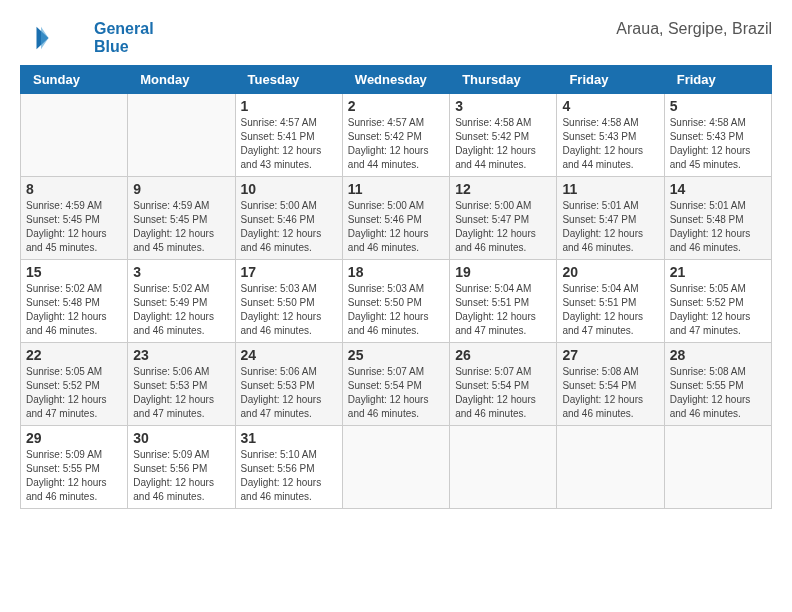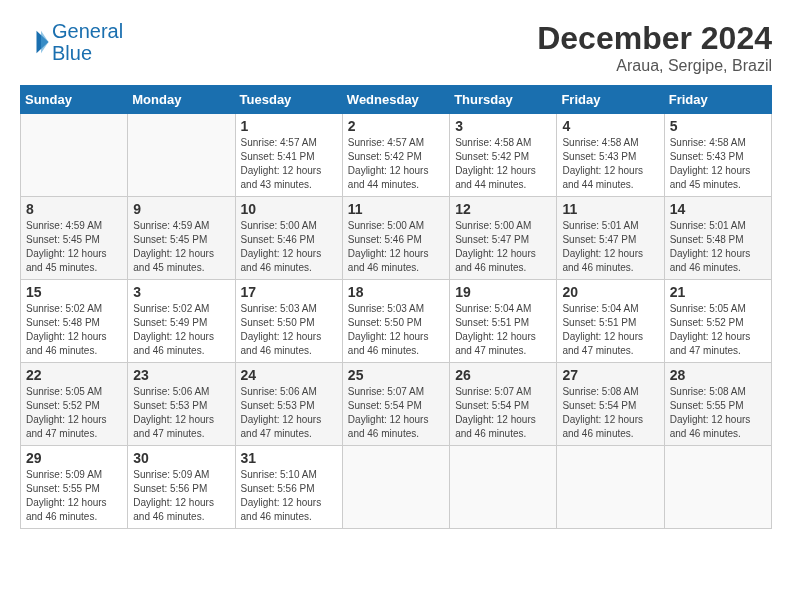--- a/index.html
+++ b/index.html
@@ -14,24 +14,25 @@
       display: flex;
       justify-content: space-between;
       align-items: flex-start;
       margin-bottom: 10px;
     }
     .logo {
       display: flex;
       align-items: center;
     }
     .logo-text {
-      font-size: 20px;
-      font-weight: normal;
+      font-size: 16px;
+      font-weight: bold;
       color: #333;
       line-height: 1.1;
+      margin-left: 42px;
     }
     .logo-text span {
       color: #1a6faf;
     }
     .logo-icon {
       width: 30px;
       height: 30px;
       margin-right: 2px;
     }
     .title-block {
@@ -47,21 +48,21 @@
       color: #555;
     }
     table {
       width: 100%;
       border-collapse: collapse;
       font-size: 11px;
     }
     thead tr th {
       background-color: #1a6faf;
       color: white;
-      padding: 6px 4px;
+      padding: 6px 12px;
       text-align: left;
       font-size: 13px;
       font-weight: bold;
       border: 1px solid #1a6faf;
     }
     tbody tr td {
       border: 1px solid #ccc;
       padding: 4px 5px;
       vertical-align: top;
       width: 14.28%;
@@ -95,21 +96,20 @@
     <svg class="logo-icon" viewBox="0 0 40 40">
       <polygon points="22,5 38,20 22,35" fill="#1a6faf"></polygon>
       <polygon points="28,5 38,20 28,35" fill="#4a9fd4" opacity="0.6"></polygon>
     </svg>
     <div class="logo-text">
       <div><span>General</span></div>
       <div style="color:#1a6faf;">Blue</div>
     </div>
   </div>
   <div class="title-block">
-    <div class="month-title">December 2024</div>
     <div class="location">Araua, Sergipe, Brazil</div>
   </div>
 </div>
 
 <table>
   <thead>
     <tr>
     <th>Sunday</th>
         <th>Monday</th>
         <th>Tuesday</th>

